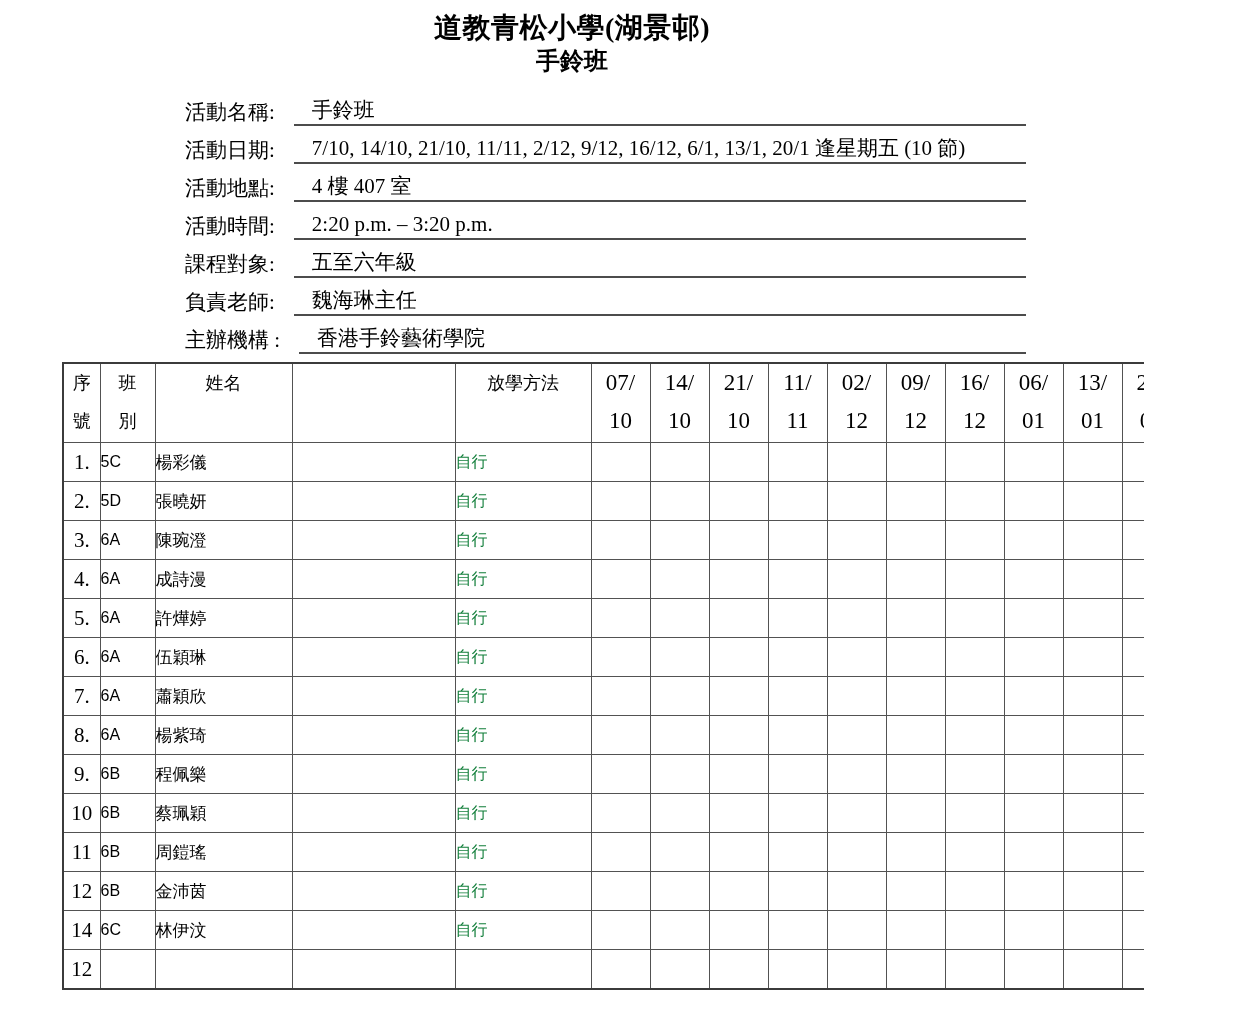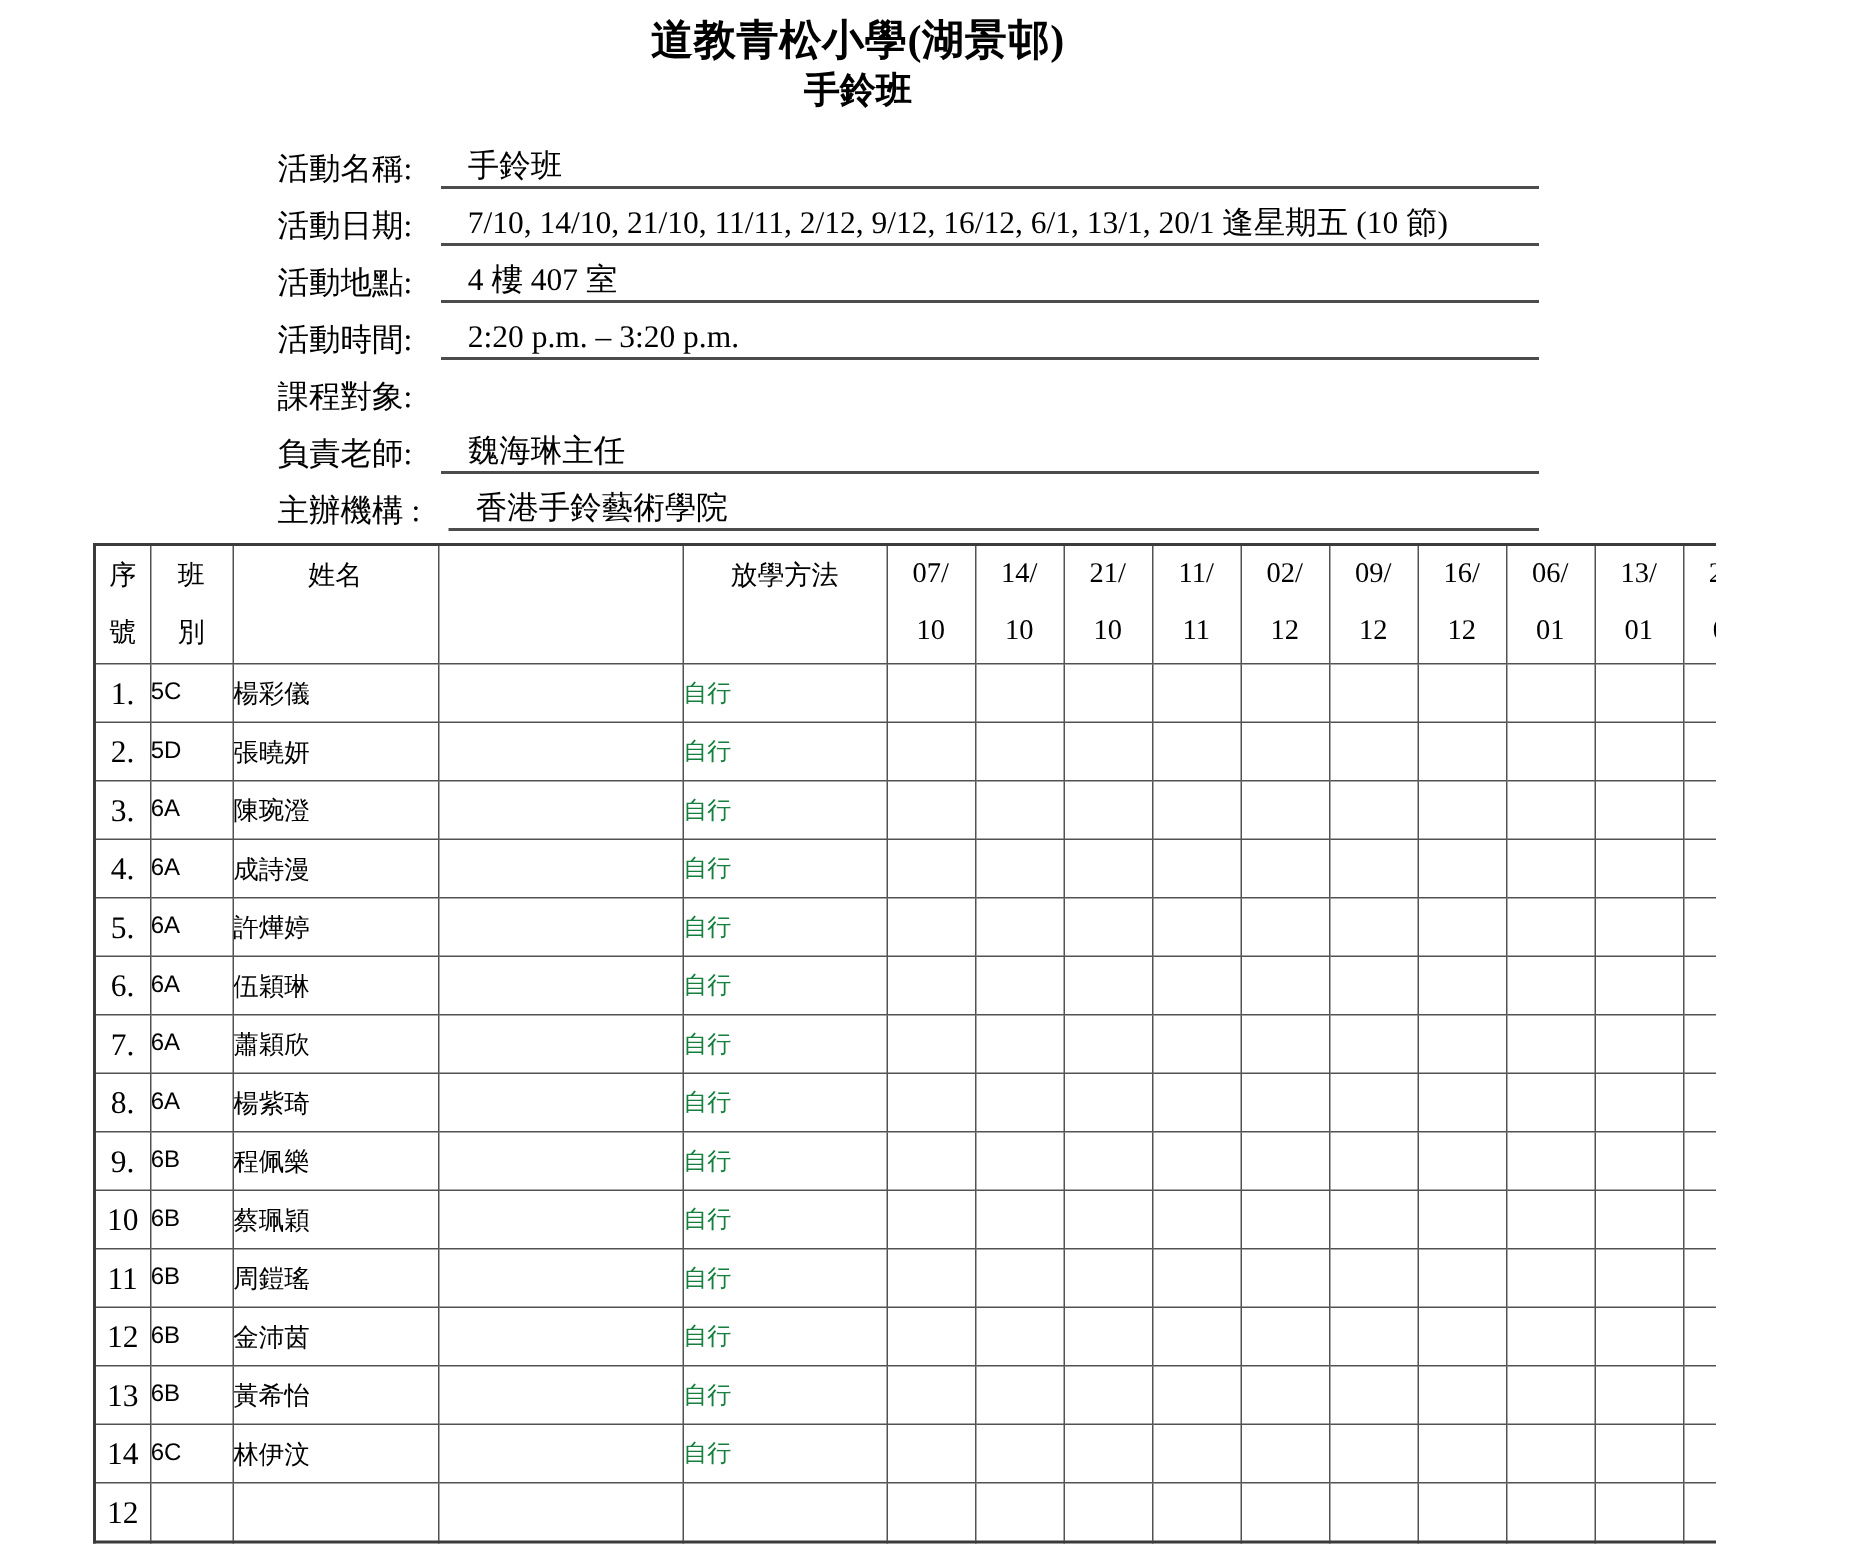--- a/index.html
+++ b/index.html
@@ -71,21 +71,21 @@
     font-weight: normal;
     vertical-align: top;
     text-align: center;
     height: 78px;
     background: #ffffff;
   }
   .head-line {
     line-height: 38px;
     font-size: 18px;
   }
-  .date-head .head-line { font-size: 19px; }
+  .date-head .head-line { font-size: 23px; }
   table.roster tbody td {
     height: 38px;
     vertical-align: middle;
     background: #ffffff;
   }
   td.seq-cell {
     text-align: center;
     font-size: 21px;
   }
   td.class-cell {
@@ -126,20 +126,21 @@
       <div class="form-row">
         <span class="form-label">活動地點:</span>
         <span class="form-value-line"><span>4 樓 407 室</span></span>
       </div>
       <div class="form-row">
         <span class="form-label">活動時間:</span>
         <span class="form-value-line"><span>2:20 p.m.  –  3:20 p.m.</span></span>
       </div>
       <div class="form-row">
         <span class="form-label">課程對象:</span>
+        <span class="form-value-line"><span>五至六年級</span></span>
       </div>
       <div class="form-row">
         <span class="form-label">負責老師:</span>
         <span class="form-value-line"><span>魏海琳主任</span></span>
       </div>
       <div class="form-row">
         <span class="form-label">主辦機構 :</span>
         <span class="form-value-line"><span>香港手鈴藝術學院</span></span>
       </div>
     </div>
@@ -424,37 +425,20 @@
             <td class="date-cell"></td>
             <td class="date-cell"></td>
             <td class="date-cell"></td>
             <td class="date-cell"></td>
             <td class="date-cell"></td>
             <td class="date-cell"></td>
             <td class="date-cell"></td>
             <td class="date-cell"></td>
           </tr>
           <tr>
-            <td class="seq-cell">13</td>
-            <td class="class-cell">6B</td>
-            <td class="name-cell">黃希怡</td>
-            <td class="name-ext-cell"></td>
-            <td class="method-cell">自行</td>
-            <td class="date-cell"></td>
-            <td class="date-cell"></td>
-            <td class="date-cell"></td>
-            <td class="date-cell"></td>
-            <td class="date-cell"></td>
-            <td class="date-cell"></td>
-            <td class="date-cell"></td>
-            <td class="date-cell"></td>
-            <td class="date-cell"></td>
-            <td class="date-cell"></td>
-          </tr>
-          <tr>
             <td class="seq-cell">14</td>
             <td class="class-cell">6C</td>
             <td class="name-cell">林伊汶</td>
             <td class="name-ext-cell"></td>
             <td class="method-cell">自行</td>
             <td class="date-cell"></td>
             <td class="date-cell"></td>
             <td class="date-cell"></td>
             <td class="date-cell"></td>
             <td class="date-cell"></td>

